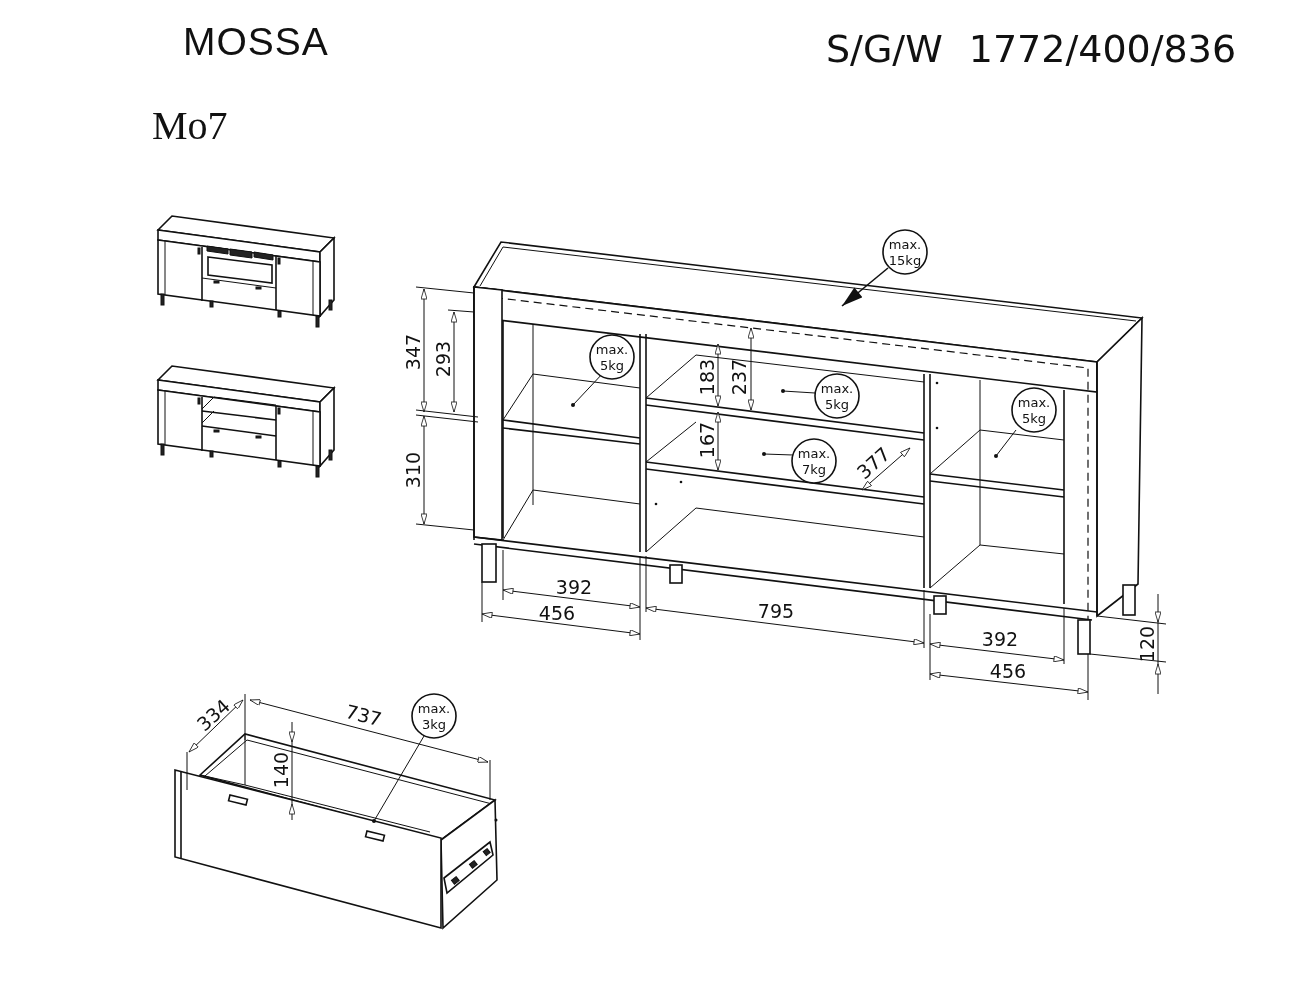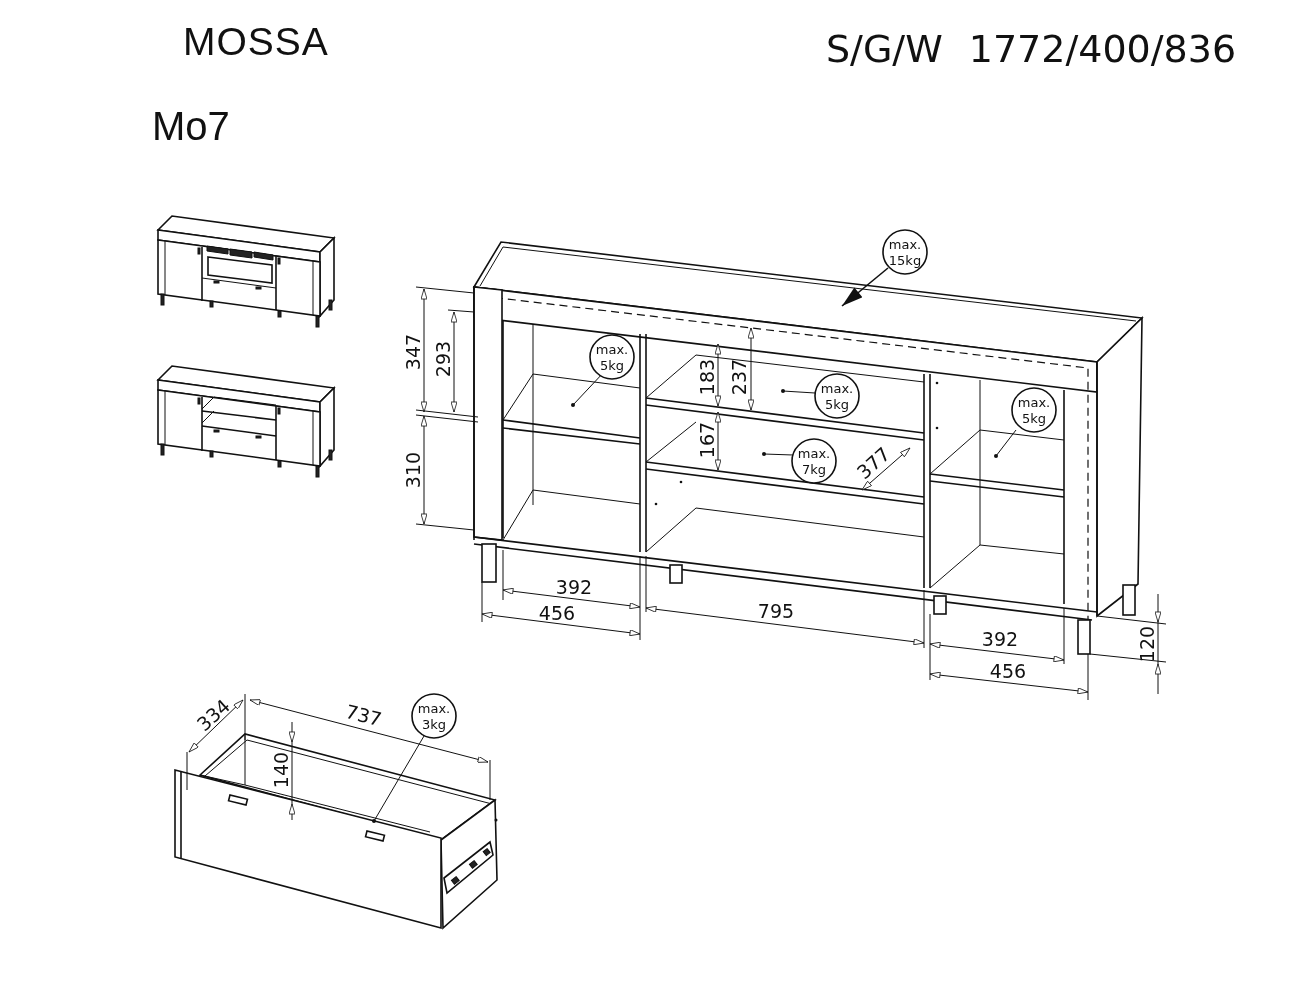--- a/index.html
+++ b/index.html
@@ -1,18 +1,18 @@
 <!DOCTYPE html>
 <html><head>
 <meta charset="utf-8">
 <style>
   html, body { margin: 0; padding: 0; background: #ffffff; }
   body { width: 1308px; height: 981px; position: relative; overflow: hidden; font-family: "DejaVu Sans", sans-serif; color: #111; }
   .title { position: absolute; left: 150px; top: 22px; font-size: 39px; line-height: 1; letter-spacing: 1px; font-family: Liberation Sans, sans-serif; margin-left: 33px; }
-  .subtitle { position: absolute; left: 152px; top: 106px; font-size: 40px; line-height: 1; font-family: Liberation Sans, sans-serif; }
+  .subtitle { position: absolute; left: 152px; top: 106px; font-size: 40px; line-height: 1; font-family: Liberation Serif, serif; }
   .dims { position: absolute; left: 826px; top: 30px; font-size: 38px; line-height: 1; font-family: "DejaVu Sans", sans-serif; }
   .dims .lbl { margin-right: 26px; }
   svg { position: absolute; left: 0; top: 0; }
   svg text { font-family: "DejaVu Sans", sans-serif; fill: #111; }
   .ln { stroke: #111; stroke-width: 1.6; fill: none; }
   .thin { stroke: #111; stroke-width: 1; fill: none; }
   .dash { stroke: #111; stroke-width: 1.2; fill: none; stroke-dasharray: 8 5; }
   .fillw { fill: #fff; stroke: #111; stroke-width: 1.6; }
   .dark { fill: #222; stroke: #111; stroke-width: 1; }
   .dimtxt { font-size: 19px; }

